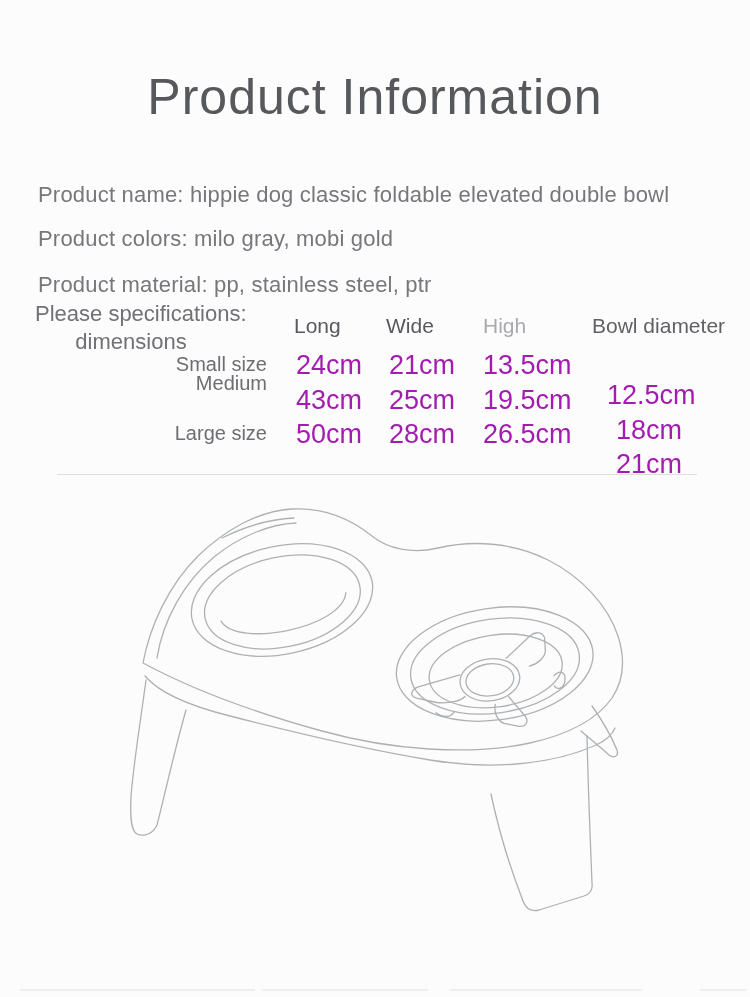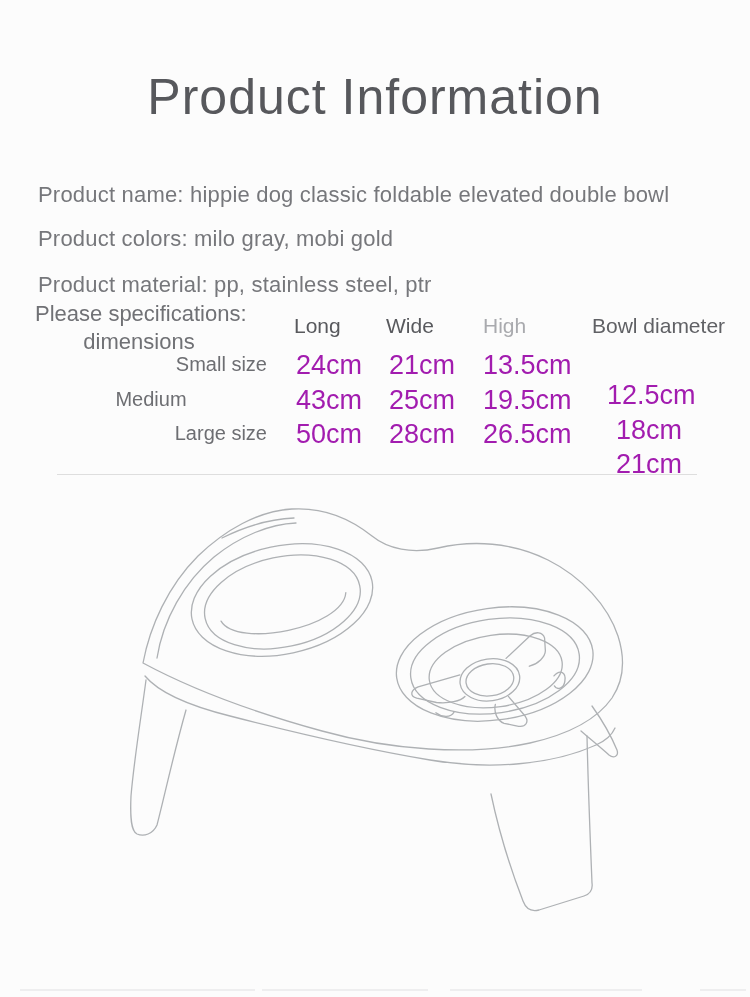--- a/index.html
+++ b/index.html
@@ -17,28 +17,28 @@
     font-size:50px;font-weight:500;
     color:#57585c;letter-spacing:1px;
   }
   .info-line{
     left:38px;font-size:22px;color:#76777b;letter-spacing:.2px;
   }
   #info-name{top:182px;}
   #info-colors{top:226px;}
   #info-material{top:272px;}
   .spec-label-1{left:35px;top:301px;font-size:22px;color:#707175;}
-  .spec-label-2{left:26px;top:329px;width:226px;text-align:center;font-size:22px;color:#707175;}
+  .spec-label-2{left:18px;top:329px;width:226px;text-align:center;font-size:22px;color:#707175;}
   .th{top:314px;font-size:21px;color:#58595d;text-align:left;}
   .th.c0{left:294px;width:70px;}
   .th.c1{left:386px;width:72px;}
   .th.c2{left:483px;width:84px;color:#a9aaae;}
   .th.c3{left:592px;width:134px;color:#606165;}
   .row-label{left:35px;width:232px;text-align:right;font-size:20px;color:#6d6e72;}
-  .rl0{top:353px;}.rl1{top:388px;text-align:center;}.rl2{top:422px;}
+  .rl0{top:353px;}.rl1{top:372px;}.rl2{top:422px;}
   .td{font-size:27px;color:#a21caf;text-align:center;}
   .td.c0{left:293px;width:72px;}
   .td.c1{left:386px;width:72px;}
   .td.c2{left:483px;width:84px;}
   .td.c3{left:607px;width:84px;margin-top:30px;}
   .tr0{top:350px;}.tr1{top:385px;}.tr2{top:419px;}
   .divider{
     left:57px;top:474px;width:640px;height:1px;
     background:#dedede;
   }

